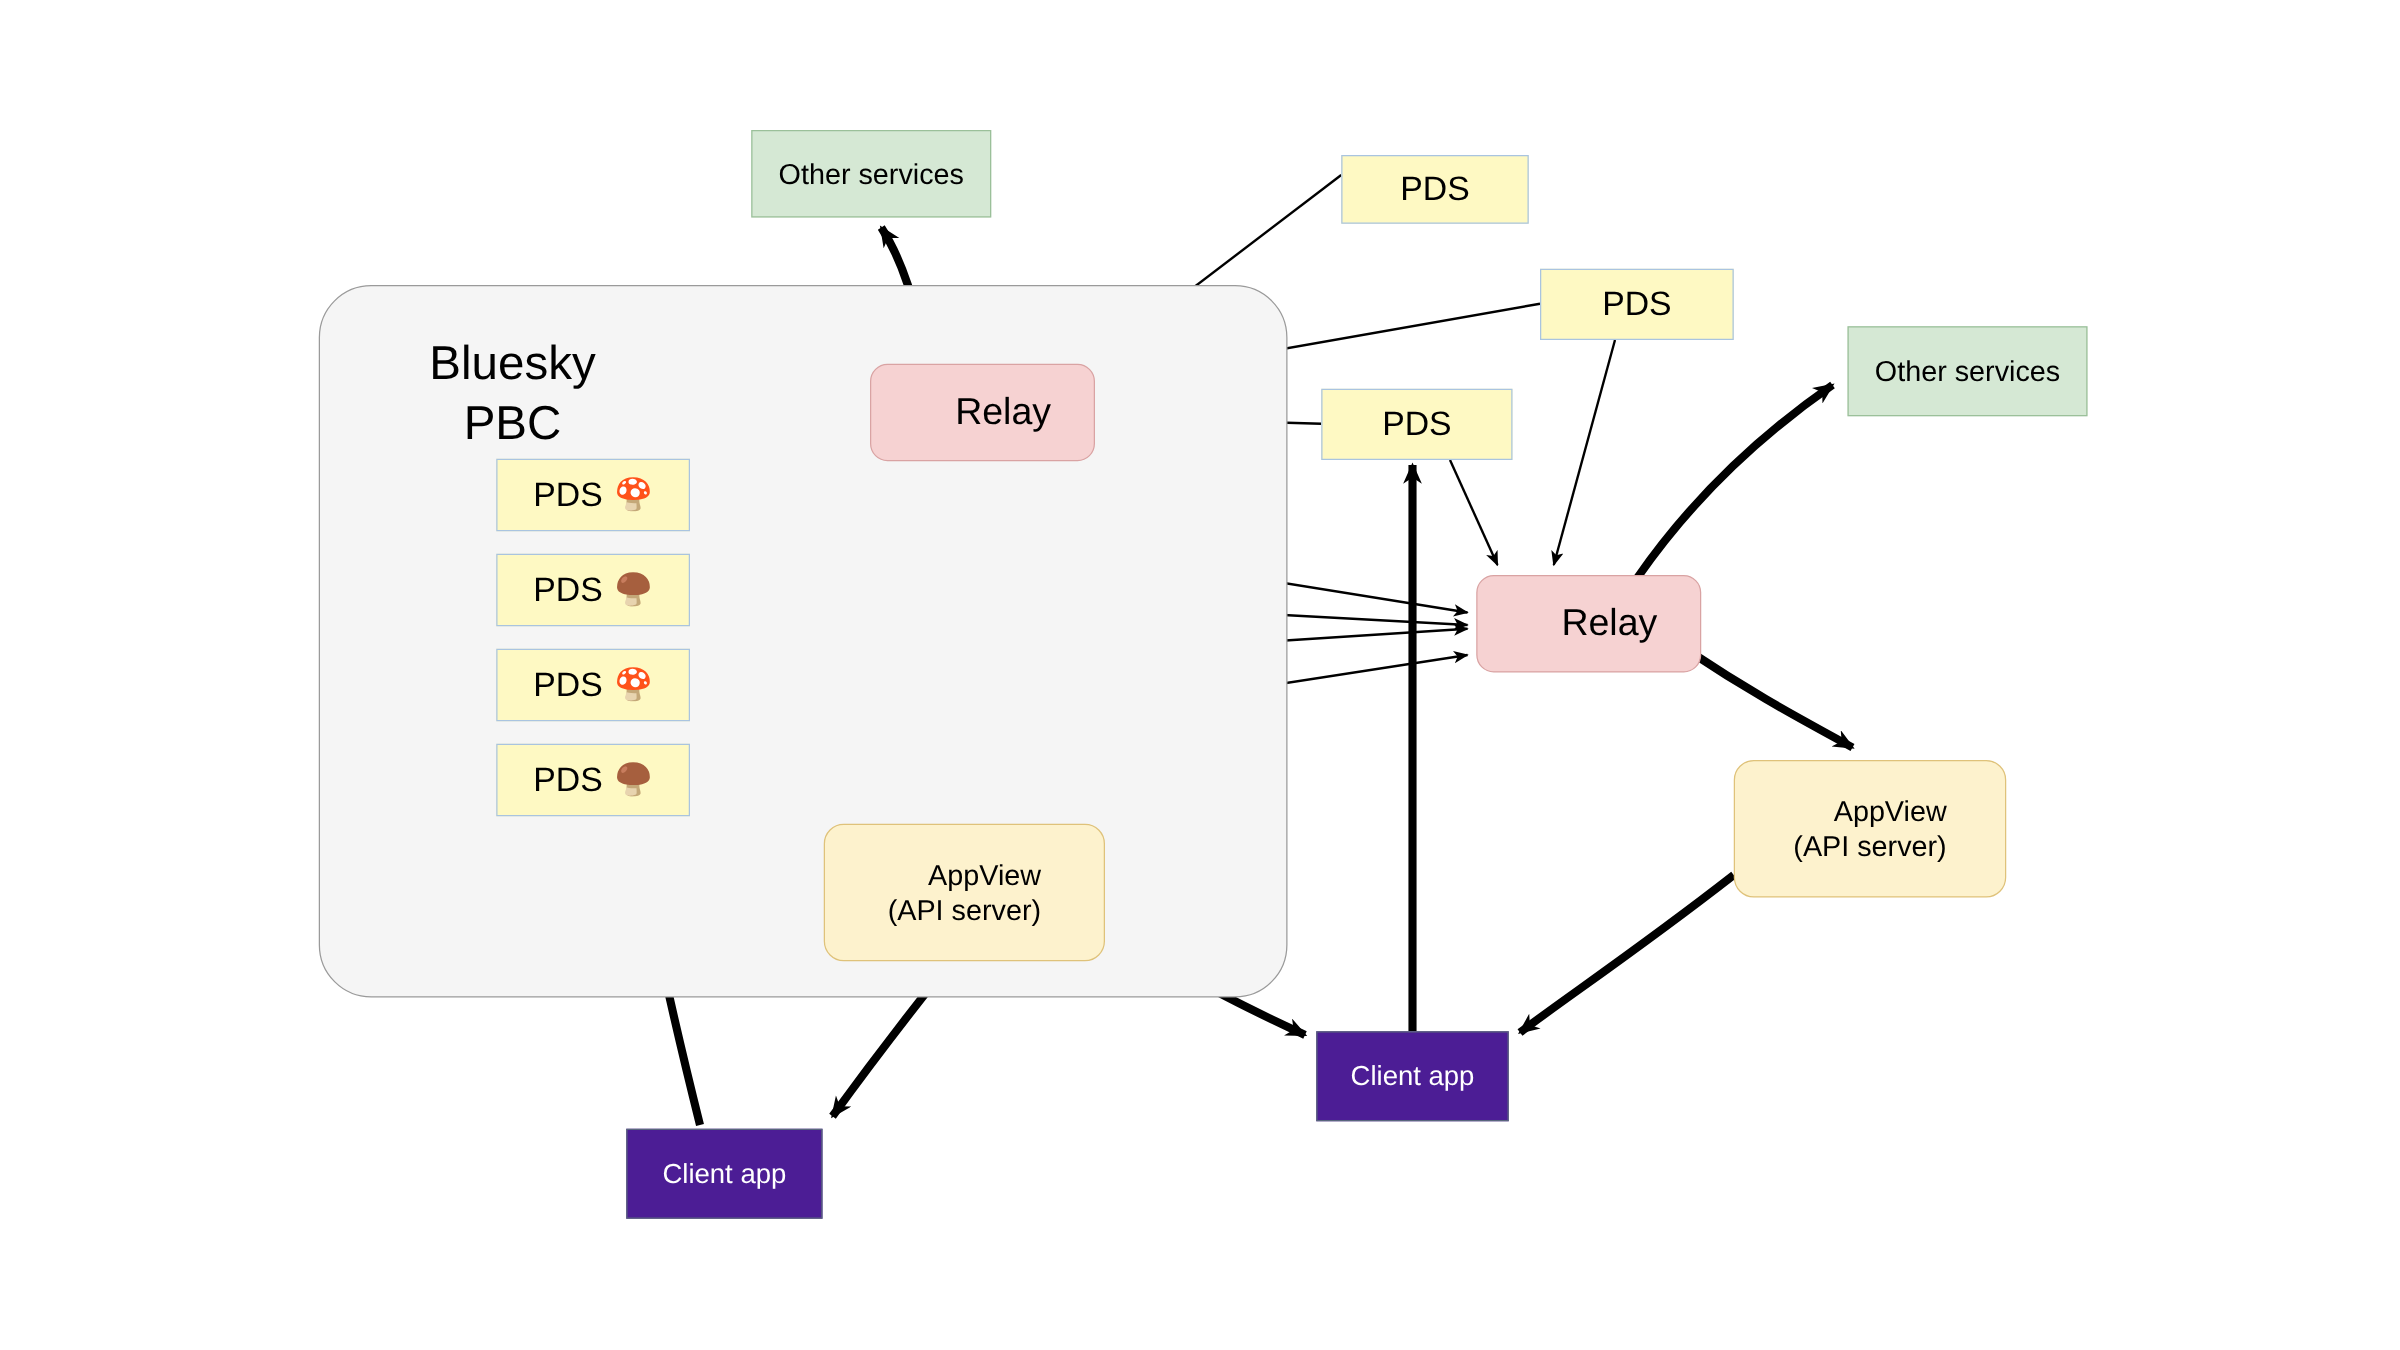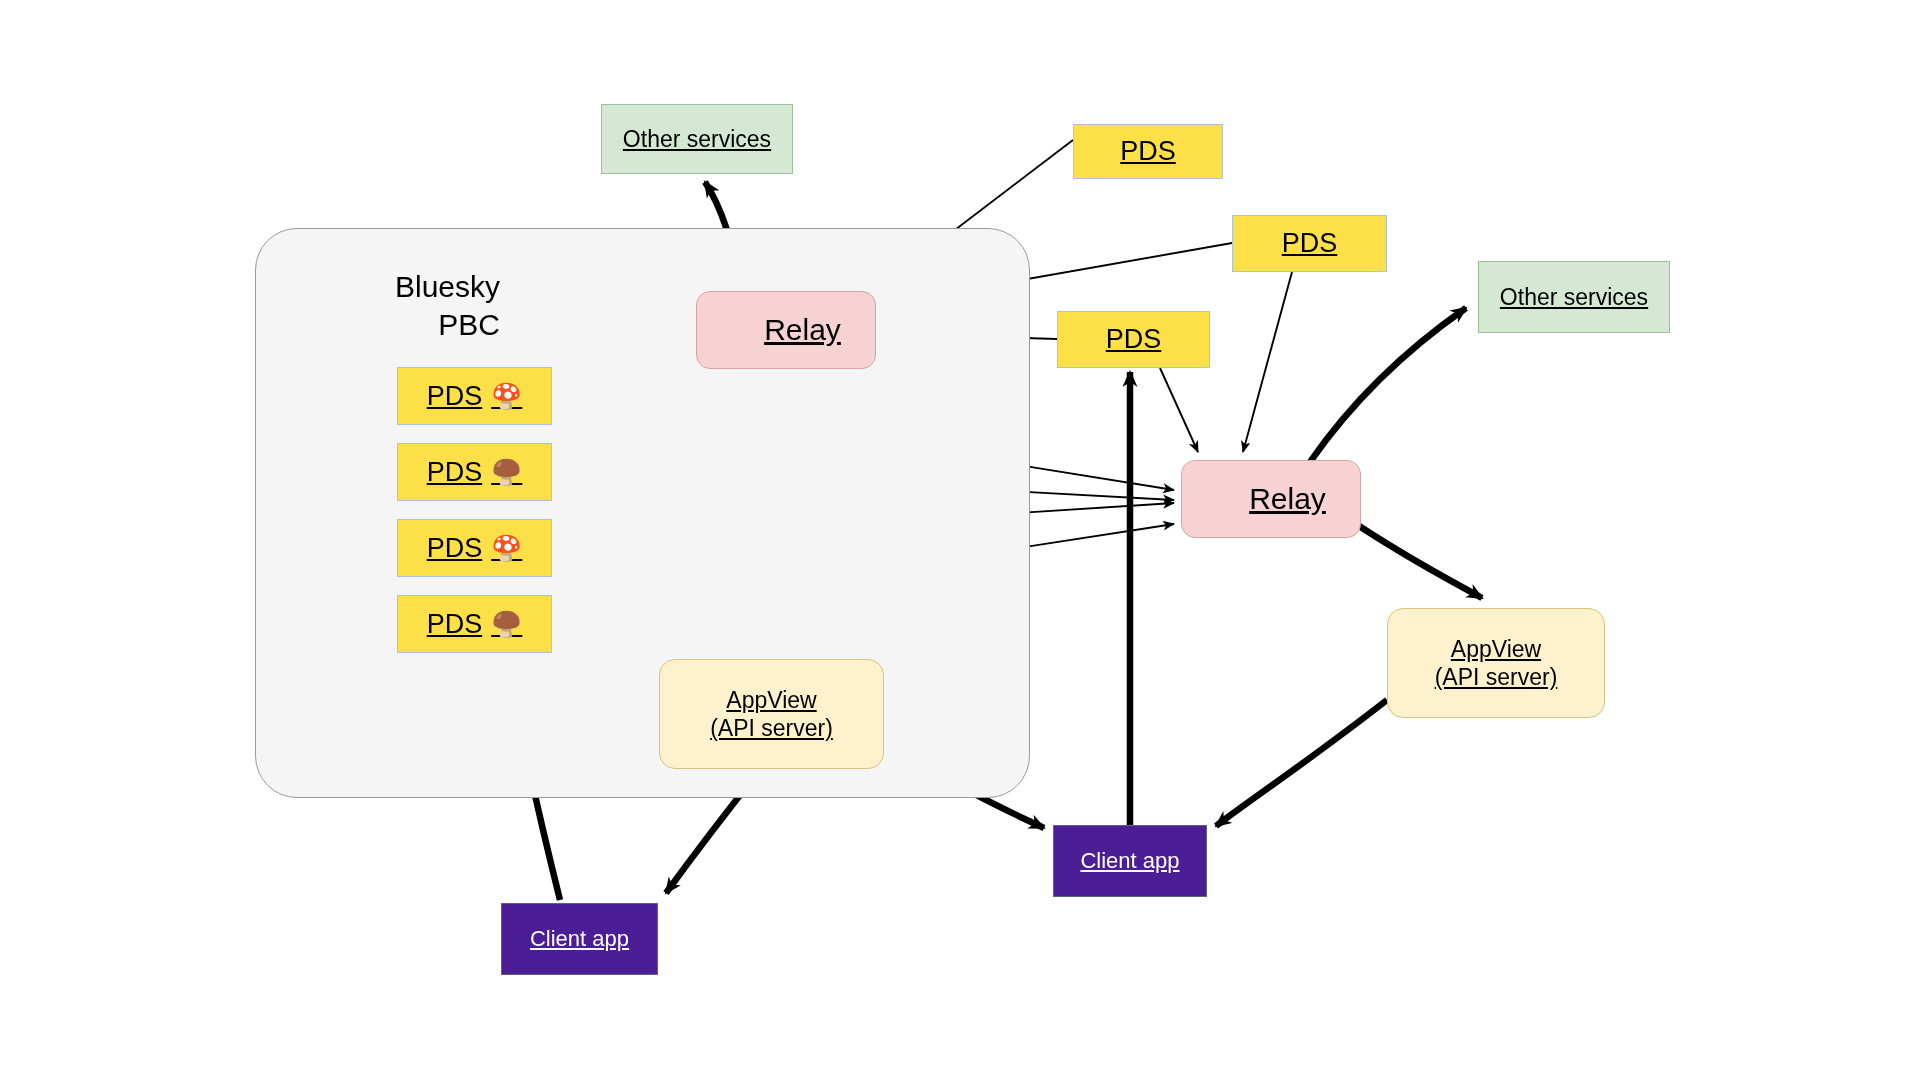--- a/index.html
+++ b/index.html
@@ -23,43 +23,42 @@
     width: 1920px;
     height: 1080px;
     pointer-events: none;
   }
   .node {
     position: absolute;
     box-sizing: border-box;
     display: flex;
     align-items: center;
     justify-content: center;
-    text-align: center;
+    text-align: right;
     line-height: 1.22;
     color: #000000;
     white-space: pre-line;
-    text-decoration: underline;
   }
   .group-box {
     position: absolute;
     box-sizing: border-box;
     background: #f5f5f5;
     border: 1.6px solid #9a9a9a;
     border-radius: 42px;
   }
   .group-label {
     position: absolute;
-    font-size: 30px;
+    font-size: 38px;
     color: #000;
-    text-align: right;
+    text-align: center;
     line-height: 1.26;
     white-space: pre-line;
   }
   .pds {
-    background: #fde047;
+    background: #fef9c3;
     border: 1.5px solid #a9c4e0;
     font-size: 27px;
   }
   .relay {
     background: #f6d2d2;
     border: 1.5px solid #d9a3a3;
     border-radius: 14px;
     font-size: 30px;
     padding-left: 33px;
   }

